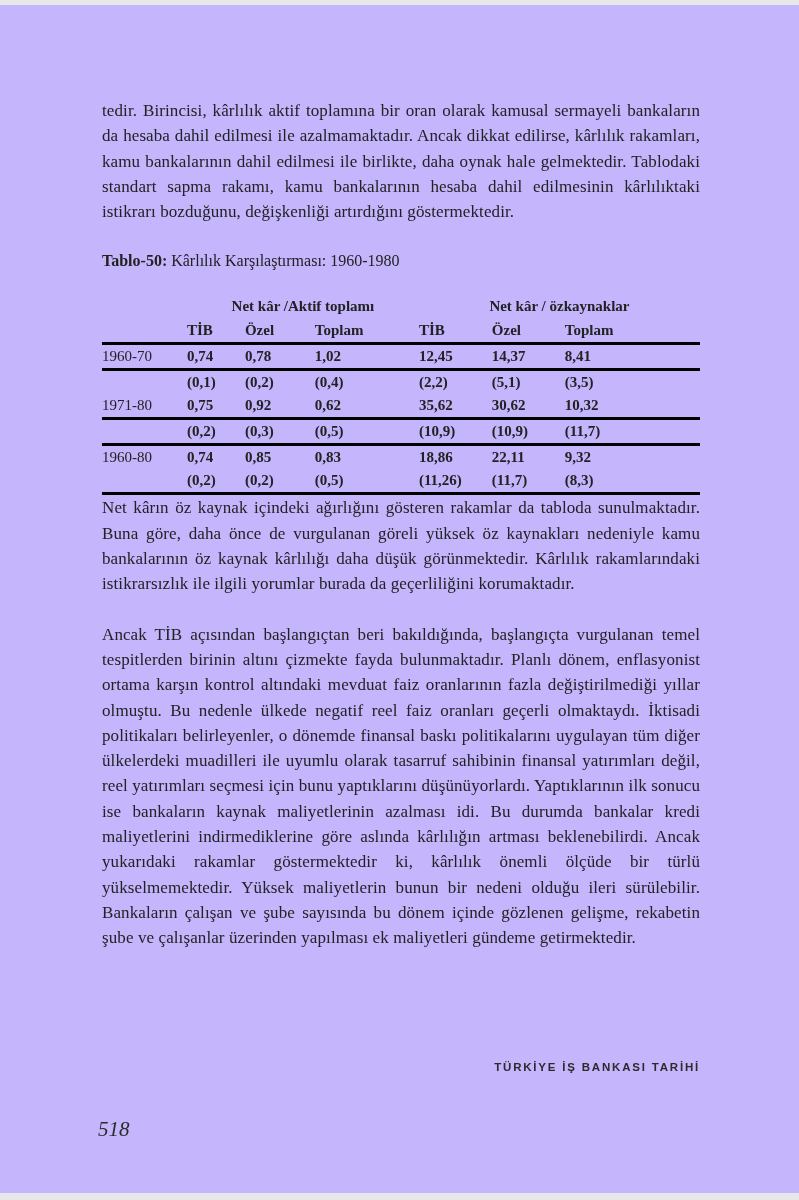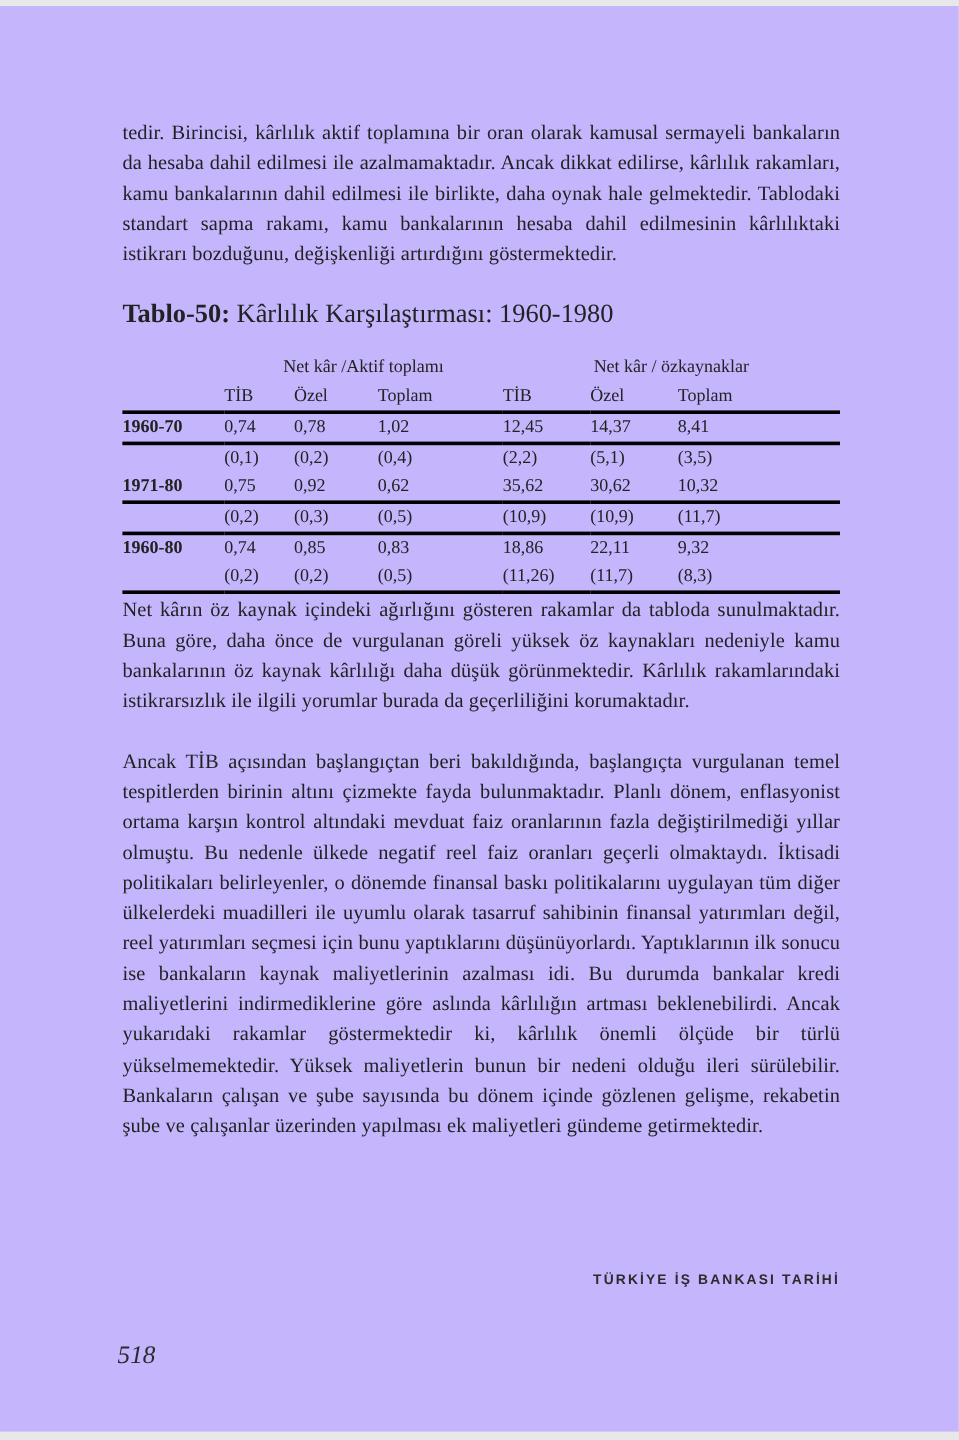--- a/index.html
+++ b/index.html
@@ -25,43 +25,43 @@
   }
   p.body-par {
     margin: 0 0 25px 0;
     font-size: 17px;
     line-height: 25.3px;
     text-align: justify;
     letter-spacing: 0.1px;
   }
   .table-title {
     margin: 12px 0 22px 0;
-    font-size: 22px;
+    font-size: 16px;
     line-height: 24px;
   }
   .table-title .bold { font-weight: bold; }
   table.data-table {
     width: 100%;
     border-collapse: collapse;
     font-size: 15px;
     margin: 0;
   }
   table.data-table th, table.data-table td {
-    font-weight: normal;
+    font-weight: bold;
     text-align: left;
     padding: 2px 0 3px 0;
     line-height: 18px;
     white-space: nowrap;
   }
   table.data-table .group-h {
     text-align: center;
     padding-bottom: 4px;
   }
   table.data-table .period {
-    font-weight: bold;
+    font-weight: normal;
   }
   tr.rb th, tr.rb td {
     border-bottom: 3px solid #000000;
   }
   .source-note {
     margin: 5px 0 26px 0;
     font-size: 13.5px;
     line-height: 18px;
   }
   .source-note .it { font-style: italic; }

